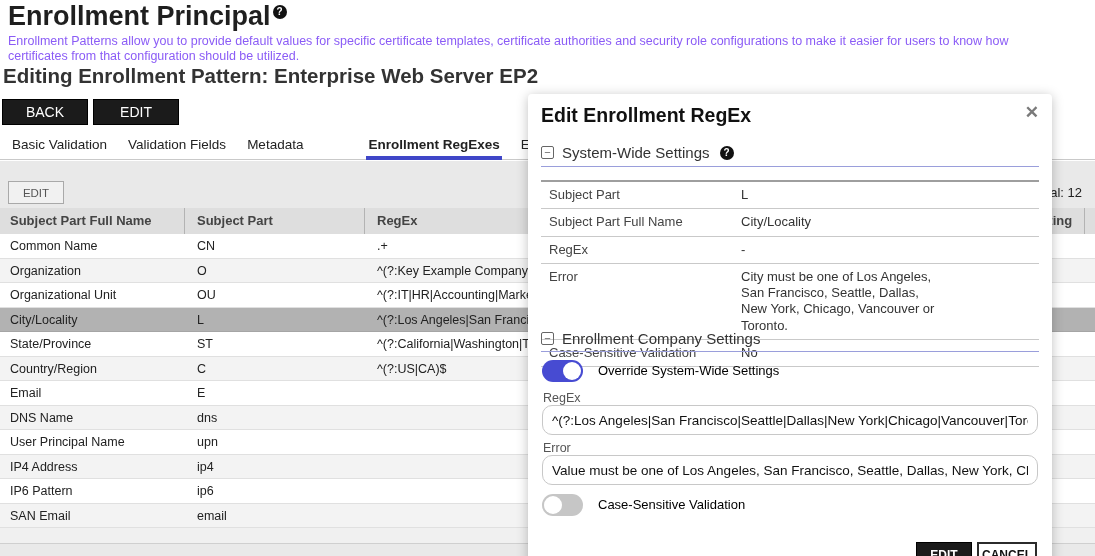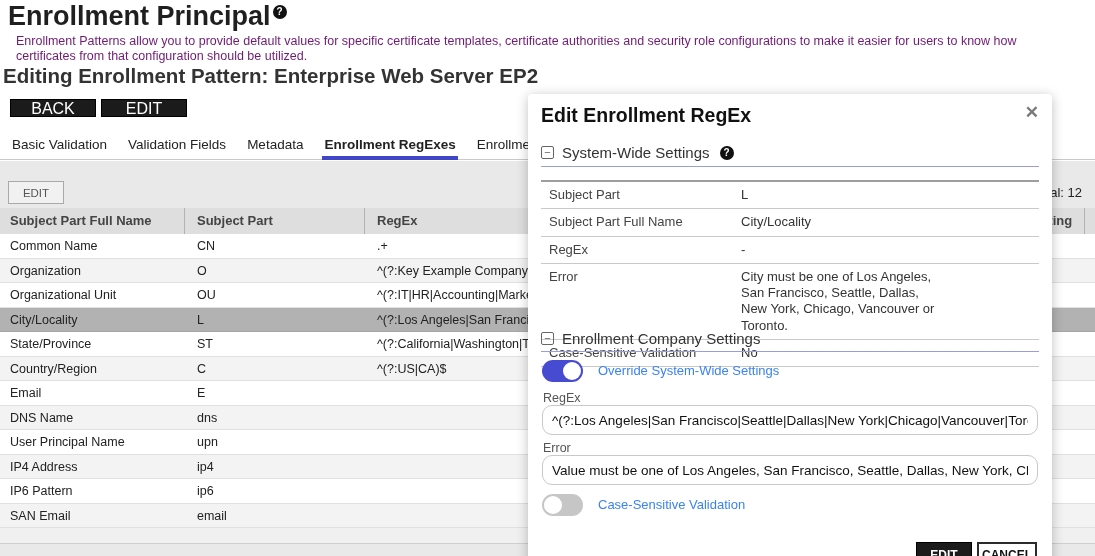--- a/index.html
+++ b/index.html
@@ -5,34 +5,34 @@
   * { margin:0; padding:0; box-sizing:border-box; }
   html,body { width:1095px; height:556px; background:#fff; overflow:hidden;
               font-family:"Liberation Sans", sans-serif; position:relative; }
 
   
   .page-title { position:absolute; left:8px; top:1px; font-size:27px; color:#1f1f1f; }
   .help-badge { display:inline-block; width:14px; height:14px; background:#111; color:#fff;
                 border-radius:50%; font-size:10px; font-weight:bold; text-align:center;
                 line-height:14px; vertical-align:super; margin-left:2px; }
   .page-desc { position:absolute; left:8px; top:34px; width:1058px; font-size:12.5px;
-               line-height:1.22; color:#701a75;margin-left:8px; }
+               line-height:1.22; color:#8b5cf6; }
   .sub-title { position:absolute; left:3px; top:64px; font-size:20.5px; color:#333; }
 
-  .btn-dark { position:absolute; top:99px; height:18px; background:#1b1b1b; color:#fff;
-              border:1px solid #000; font-size:16px; font-family:inherit; cursor:pointer;margin-left:8px; }
+  .btn-dark { position:absolute; top:99px; height:26px; background:#1b1b1b; color:#fff;
+              border:1px solid #000; font-size:14px; font-family:inherit; cursor:pointer; }
   .back-btn { left:2px;  width:86px; }
   .save-btn { left:93px; width:86px; }
 
   
   .tabbar { position:absolute; left:0; top:131px; width:100%; height:29px;
             border-bottom:1px solid #c9c9c9; padding-left:10px; display:flex; gap:17px; }
   .tab { font-size:13.5px; color:#222; line-height:28px; height:29px; padding:0 2px;
          white-space:nowrap; cursor:pointer; }
-  .tab.active { font-weight:bold; border-bottom:4px solid #3f46c8; }
+  .tab.active { font-weight:bold; border-bottom:4px solid #3f46c8;margin-left:44px; }
 
   
   .content { position:absolute; left:0; top:161px; width:100%; height:395px; background:#e9e9e9; }
 
   .table-edit-btn { position:absolute; left:8px; top:20px; width:56px; height:23px;
                     background:#f1f1f1; border:1px solid #a9a9a9; color:#555;
                     font-size:11.5px; font-family:inherit; cursor:pointer; }
   .total-label { position:absolute; right:13px; top:24px; font-size:13px; color:#222; }
 
   .thead { position:absolute; left:0; top:47px; width:100%; height:26px; background:#dedede;
@@ -72,21 +72,21 @@
   .sys-row { display:flex; border-bottom:1px solid #c9c9c9; }
   .sys-row .lbl { width:200px; padding:5px 0 5px 8px; font-size:13px; color:#444; }
   .sys-row .val { flex:1; padding:5px 8px 5px 0; font-size:13px; color:#333; line-height:1.25; }
 
   .toggle { position:absolute; left:14px; width:41px; height:22px; border-radius:11px; cursor:pointer; }
   .toggle .knob { position:absolute; top:2px; width:18px; height:18px; border-radius:50%; background:#fff; }
   .toggle.on  { background:#474bd2; }
   .toggle.on  .knob { right:2px; }
   .toggle.off { background:#c6c6c6; }
   .toggle.off .knob { left:2px; }
-  .toggle-label { position:absolute; left:70px; font-size:13px; color:#3b82f6; line-height:22px;text-align:center; }
+  .toggle-label { position:absolute; left:70px; font-size:13px; color:#000000; line-height:22px;text-align:center; }
 
   .field-label { position:absolute; left:15px; font-size:12.5px; color:#555; }
   .field-input { position:absolute; left:14px; right:14px; height:30px; border:1px solid #c8c8c8;
                  border-radius:10px; padding:0 9px; font-size:13.5px; color:#111;
                  font-family:inherit; background:#fff; }
 
   .modal-btns { position:absolute; right:15px; top:448px; display:flex; gap:5px; }
   .edit-btn   { width:56px; height:25px; background:#1b1b1b; color:#fff; border:1px solid #000;
                 font-size:12px; font-weight:600; font-family:inherit; cursor:pointer; }
   .cancel-btn { width:60px; height:25px; background:#fff; color:#111; border:2px solid #2b2b2b;

